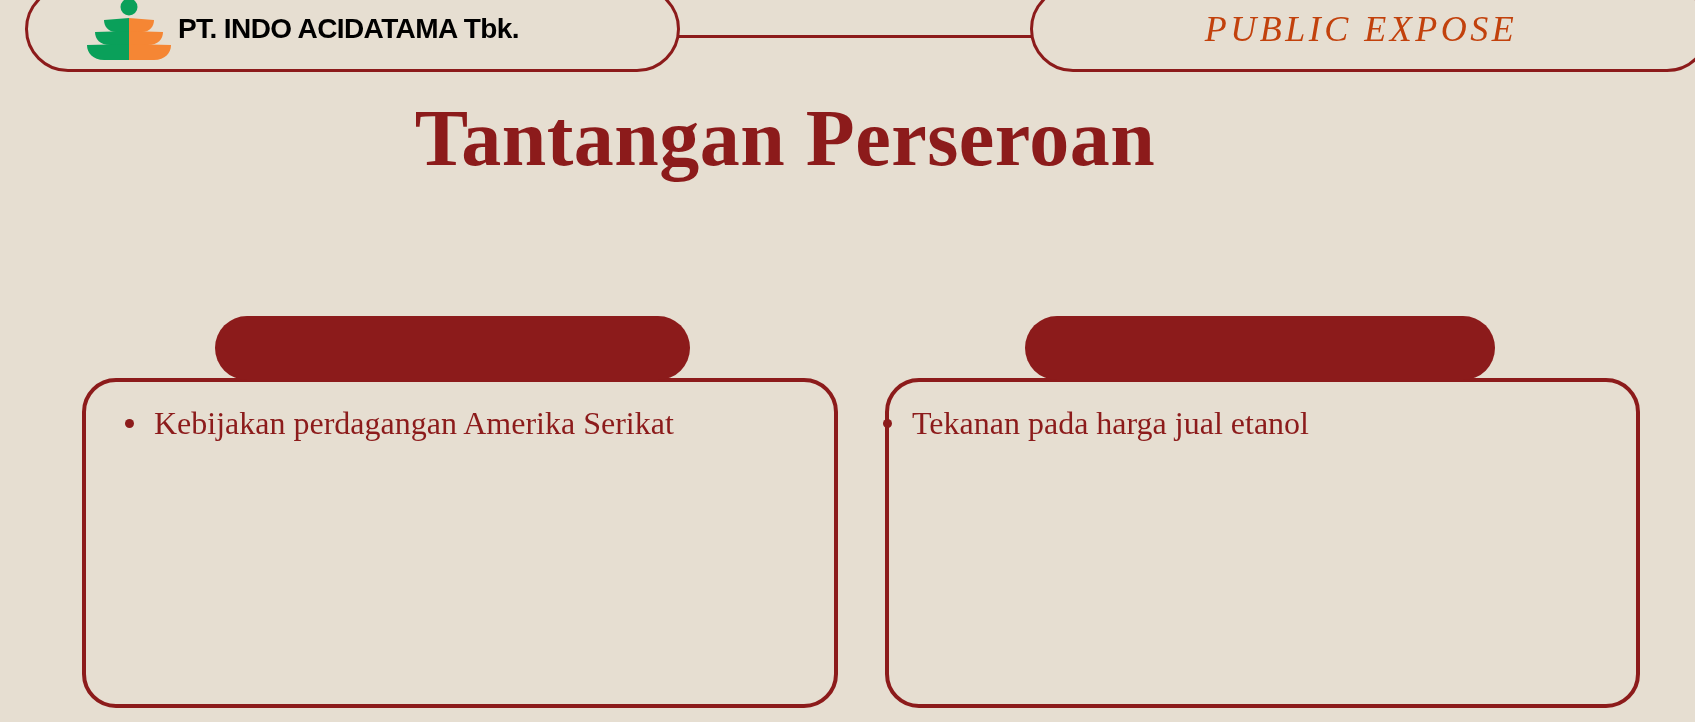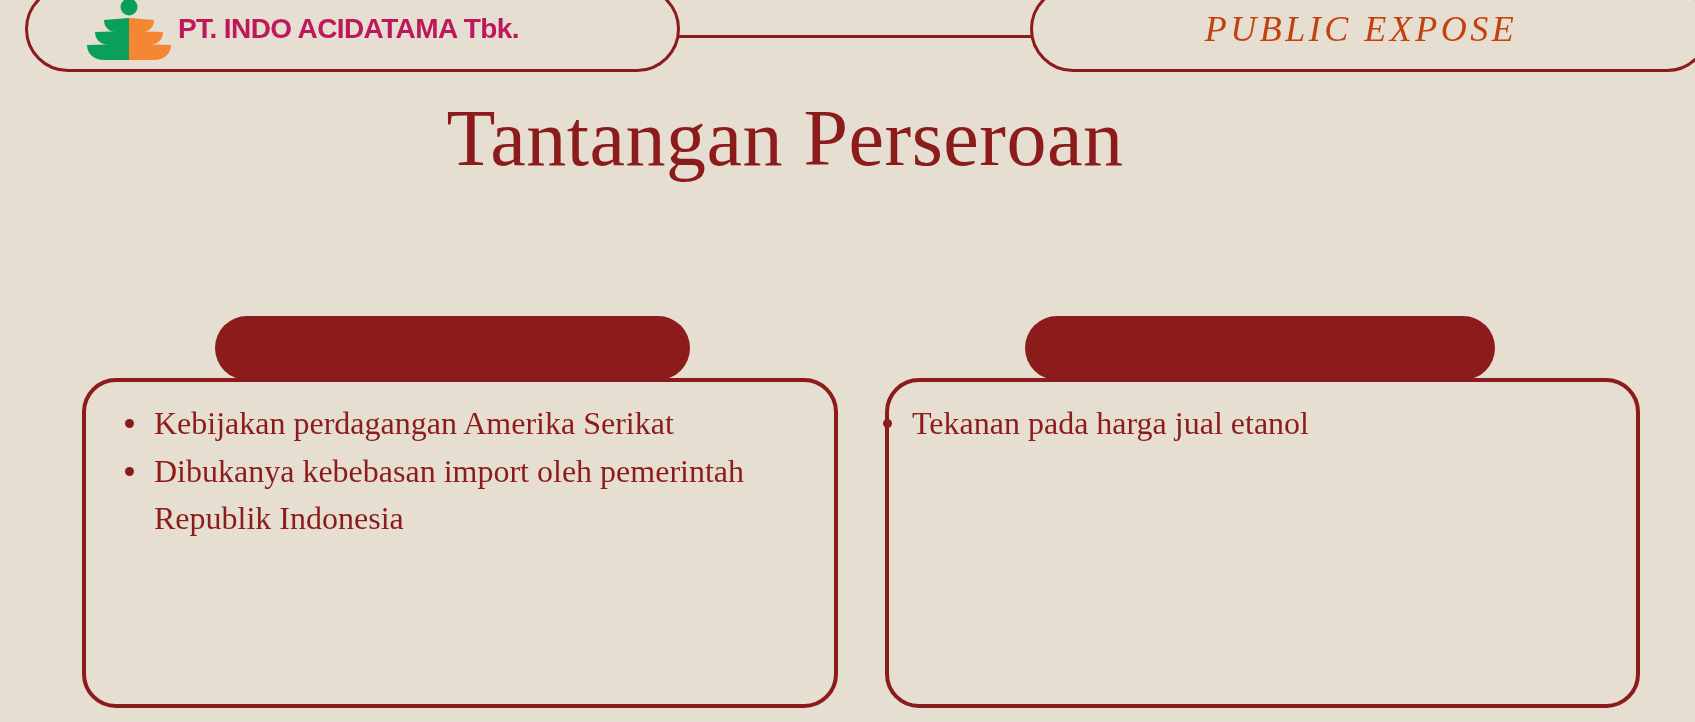--- a/index.html
+++ b/index.html
@@ -69,21 +69,21 @@
     flex: 0 0 86px;
     margin-right: 6px;
   }
   .logo-mark svg { display: block; width: 86px; height: 62px; }
 
   .logo-wordmark {
     font-family: "Liberation Sans", sans-serif;
     font-weight: bold;
     font-size: 28px;
     letter-spacing: -0.6px;
-    color: #be185d;
+    color: #000000;
     white-space: nowrap;
   }
 
   .public-expose {
     font-family: "Liberation Serif", serif;
     font-style: italic;
     font-size: 36px;
     letter-spacing: 3.5px;
     color: #c2410c;
     white-space: nowrap;
@@ -91,21 +91,21 @@
 
   
   .page-title {
     position: absolute;
     left: 0;
     top: 96px;
     width: 1570px;
     text-align: center;
     font-family: "Liberation Serif", serif;
     font-size: 80px;
-    font-weight: normal;
+    font-weight: bold;
     line-height: 1.05;
     color: #8C1B1B;
     letter-spacing: 0.5px;
   }
 
   
   .cards {
     position: absolute;
     left: 0;
     top: 0;
@@ -205,21 +205,20 @@
 
 <h1 class="page-title">Tantangan Perseroan</h1>
 
 <div class="cards">
 
   <div class="card left"></div>
   <div class="card-pill left"></div>
   <div class="card-body left">
     <ul class="bullet-list">
       <li>Kebijakan perdagangan Amerika Serikat</li>
-      <li>Dibukanya kebebasan import oleh pemerintah Republik Indonesia</li>
     </ul>
   </div>
 
   <div class="card right"></div>
   <div class="card-pill right"></div>
   <div class="card-body right">
     <ul class="bullet-list">
       <li>Tekanan pada harga jual etanol</li>
     </ul>
   </div>

